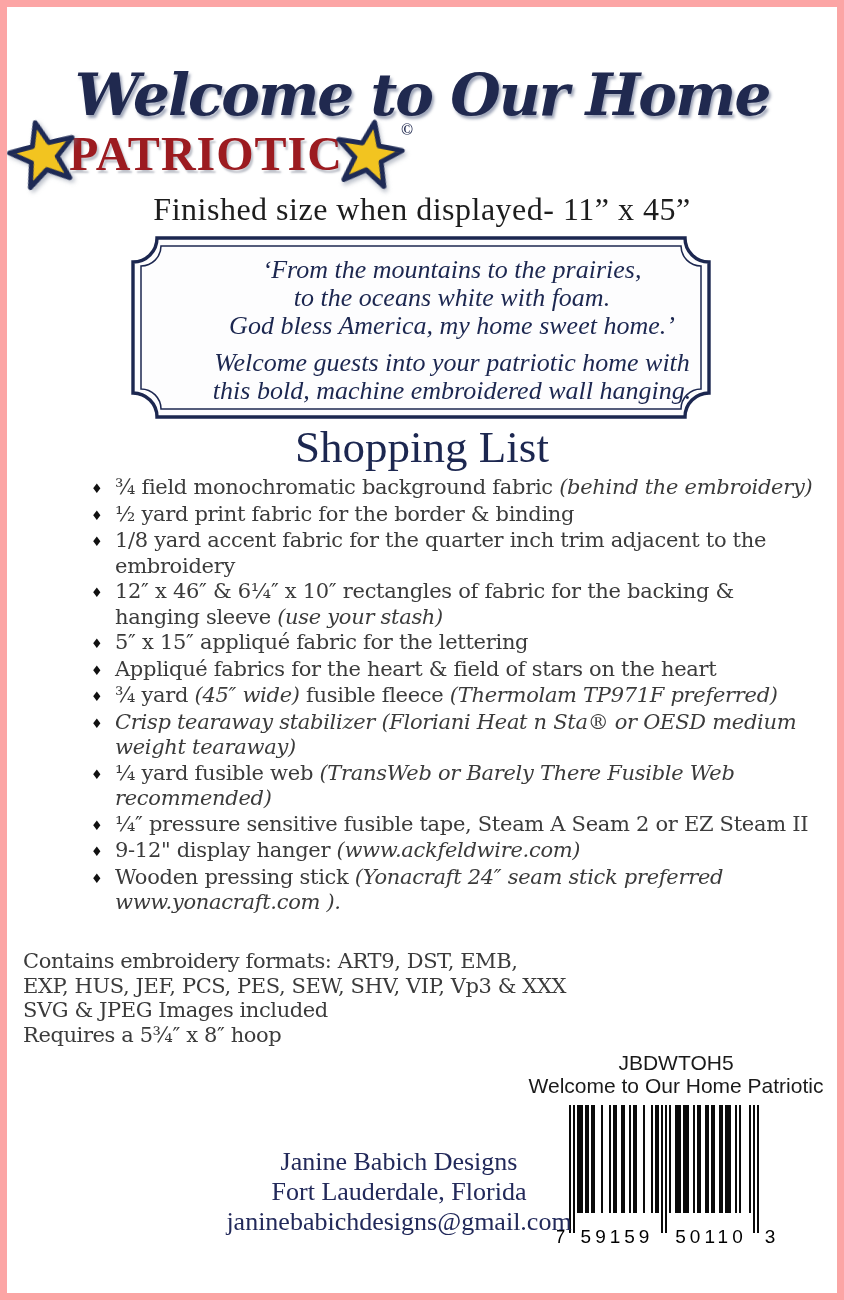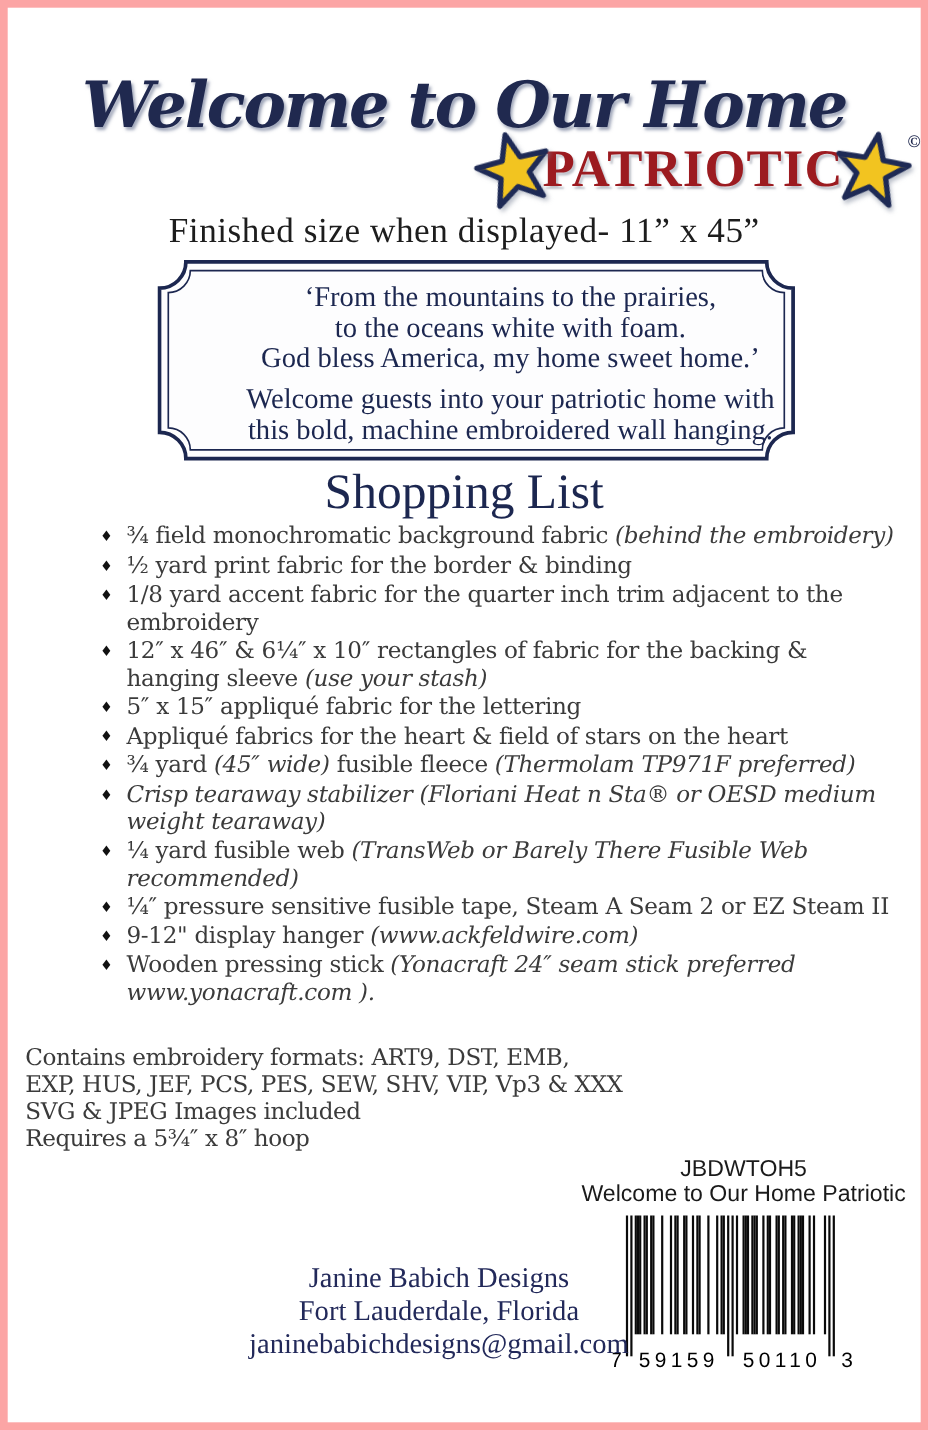--- a/index.html
+++ b/index.html
@@ -18,21 +18,21 @@
     text-align:center;
     font-family:"DejaVu Serif", serif;
     font-style:italic;font-weight:bold;
     font-size:58px;letter-spacing:-2px;
     color:#20294f;
     text-shadow:2px 3px 3px rgba(125,135,160,0.75);
     white-space:nowrap;
   }
   .patriotic-row{
     position:absolute;top:112px;left:0;right:0;
-    display:flex;justify-content:flex-end;align-items:center;
+    display:flex;justify-content:flex-start;align-items:center;
   }
   .star{width:72px;height:70px;flex:none;filter:drop-shadow(2px 3px 2px rgba(120,130,150,0.5));}
   .star.left{transform:rotate(-14deg);margin-right:-10px;}
   .star.right{transform:rotate(10deg);margin-left:-10px;}
   .patriotic-word{
     font-family:"Liberation Serif", serif;
     font-weight:bold;font-size:48px;letter-spacing:1px;
     color:#9c1b20;
     text-shadow:2px 3px 2px rgba(140,145,160,0.55);
     line-height:70px;
@@ -43,21 +43,21 @@
     align-self:flex-start;margin-top:2px;margin-left:-4px;
   }
   .finished-size{
     position:absolute;top:184px;left:0;right:0;
     text-align:center;
     font-family:"Liberation Serif", serif;
     font-size:32px;color:#1d1d1d;letter-spacing:0.5px;
   }
   
   .quote-box{
-    position:absolute;top:229px;left:136px;width:642px;height:183px;
+    position:absolute;top:229px;left:124px;width:642px;height:183px;font-style:italic;
   }
   .quote-frame{position:absolute;top:0;left:0;}
   .quote-text{
     position:absolute;top:20px;left:14px;right:14px;
     text-align:center;
     font-family:"Liberation Serif", serif;
     color:#1c2750;font-size:26px;line-height:28px;
   }
   .quote-gap{height:9px;}
   

